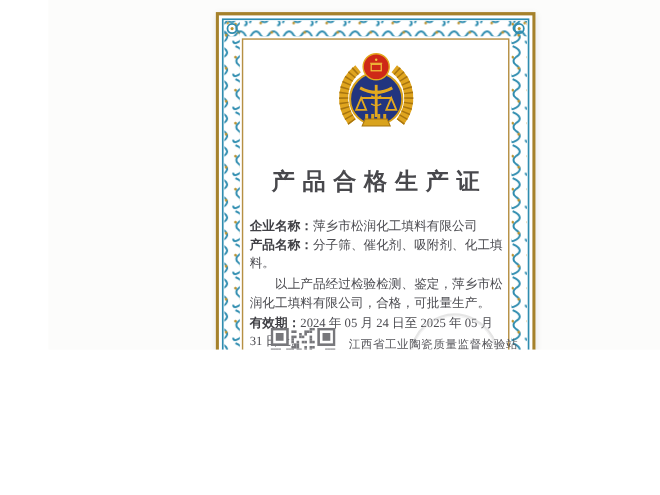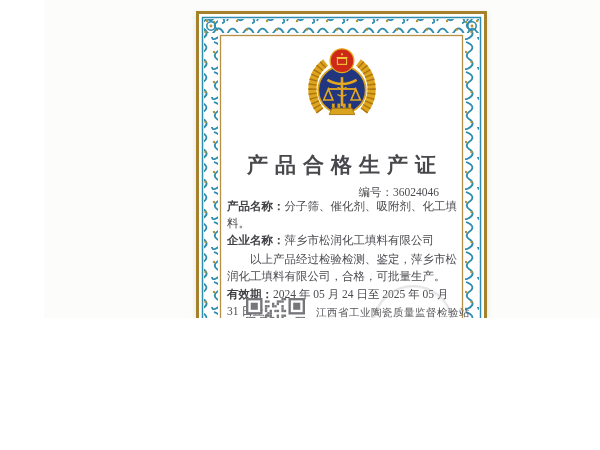--- a/index.html
+++ b/index.html
@@ -30,21 +30,21 @@
   .statement{text-indent:2em;margin-top:1px;}
   .validity{margin-top:1px;}
   .qr{position:absolute;left:50px;top:287px;width:59px;height:59px;}
   .seal{
     position:absolute;left:176px;top:274px;width:78px;height:78px;border-radius:50%;
     border:2px solid rgba(190,190,190,0.40);
     box-shadow:inset 0 0 0 1px rgba(200,200,200,0.22);
     transform:rotate(-18deg);
   }
   .issuer{
-    position:absolute;left:120px;right:16px;top:295px;text-align:left;
+    position:absolute;left:100px;right:16px;top:295px;text-align:right;
     font-size:10.5px;letter-spacing:0.5px;color:#55555a;
   }
   .issue-date{
     position:absolute;left:112px;right:16px;top:333px;text-align:center;
     font-size:11px;letter-spacing:1px;color:#4b4b50;
   }
 </style>
 </head>
 <body>
 
@@ -116,25 +116,24 @@
       </g>
 
       <circle cx="40" cy="15" r="13" fill="#ce2817" stroke="#e3a81f" stroke-width="1.4"></circle>
       <rect x="35" y="12.5" width="10" height="6.5" fill="none" stroke="#f2c83c" stroke-width="1.2"></rect>
       <path d="M34,11.5 h12" stroke="#f2c83c" stroke-width="1.2"></path>
       <circle cx="40" cy="8" r="1.2" fill="#f2c83c"></circle>
     </svg>
 
     <div class="title">产品合格生产证</div>
 
-    <div class="serial"><span>编号：</span><span>36024046</span></div>
 
     <div class="body">
+      <div class="field"><span class="lbl">企业名称：</span><span>萍乡市松润化工填料有限公司</span></div>
       <div class="field"><span class="lbl">产品名称：</span><span>分子筛、催化剂、吸附剂、化工填料。</span></div>
-      <div class="field"><span class="lbl">企业名称：</span><span>萍乡市松润化工填料有限公司</span></div>
       <div class="statement">以上产品经过检验检测、鉴定，萍乡市松润化工填料有限公司，合格，可批量生产。</div>
       <div class="validity"><span class="lbl">有效期：</span><span>2024 年 05 月 24 日至 2025 年 05 月 31 日止。</span></div>
     </div>
 
     <svg class="qr" id="qr" viewBox="0 0 25 25">
         <rect x="15" y="0" width="1" height="1" fill="#77777b"></rect>
         <rect x="16" y="0" width="1" height="1" fill="#77777b"></rect>
         <rect x="8" y="1" width="1" height="1" fill="#77777b"></rect>
         <rect x="9" y="1" width="1" height="1" fill="#77777b"></rect>
         <rect x="13" y="1" width="1" height="1" fill="#77777b"></rect>

